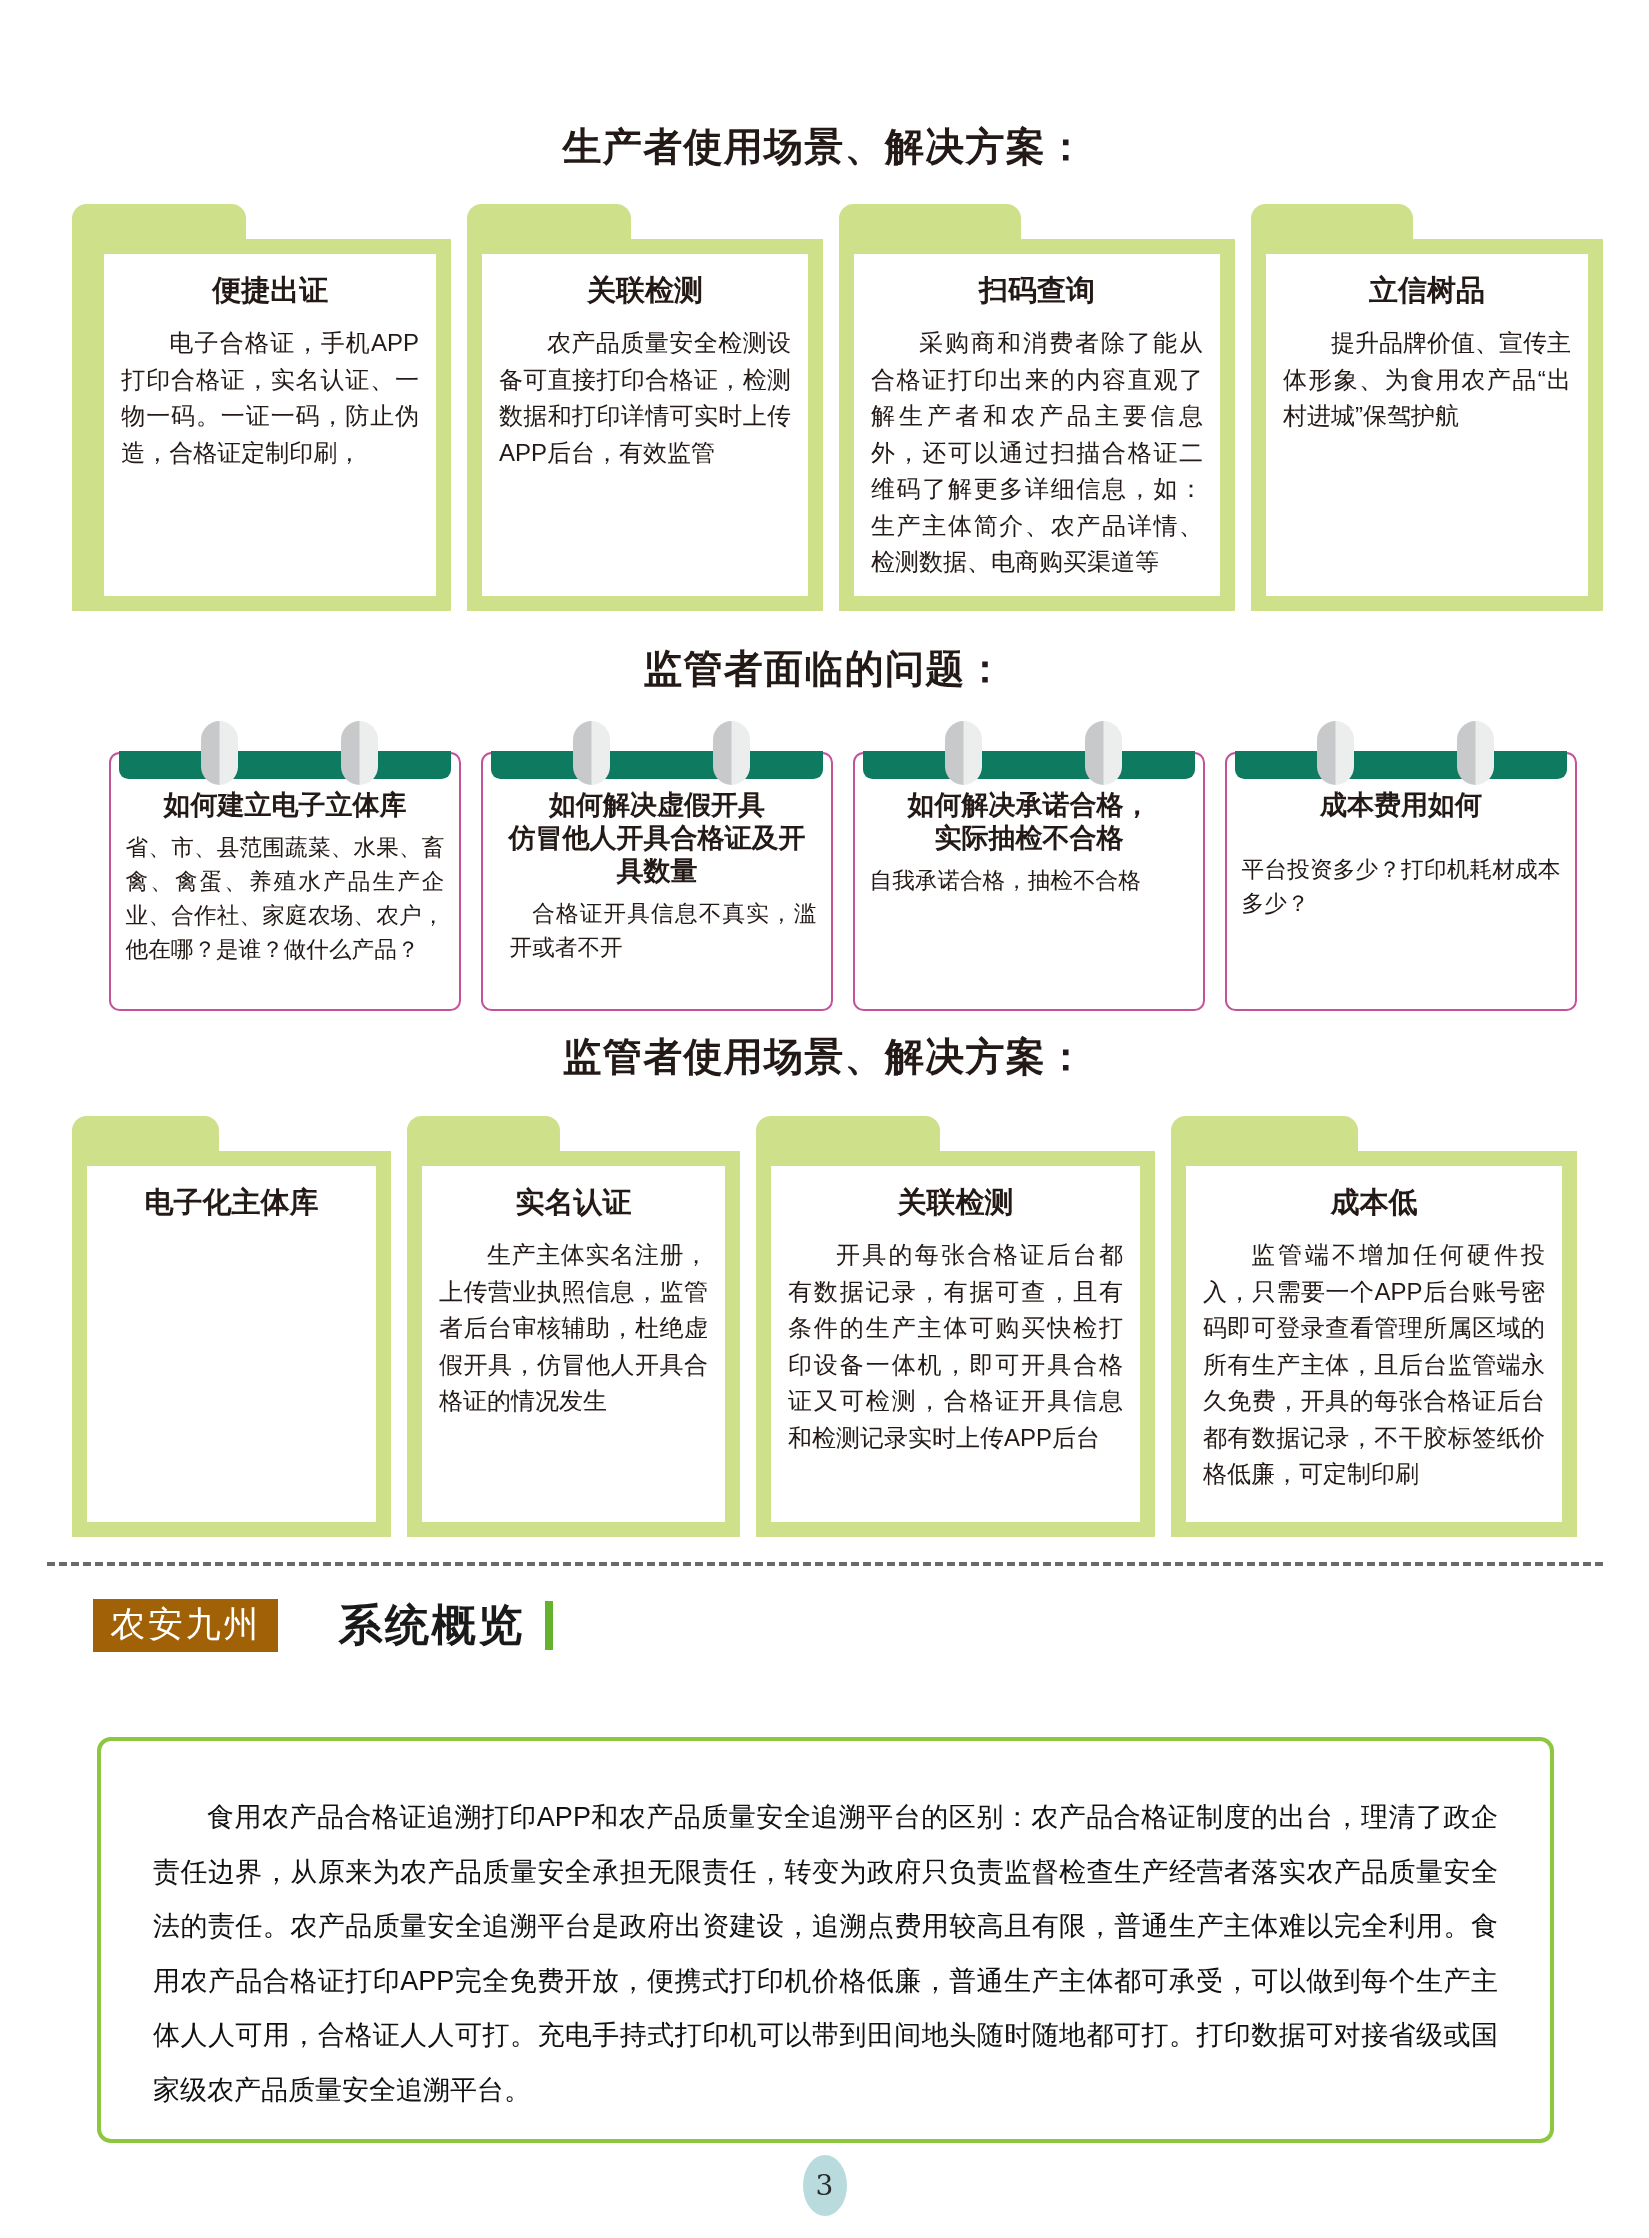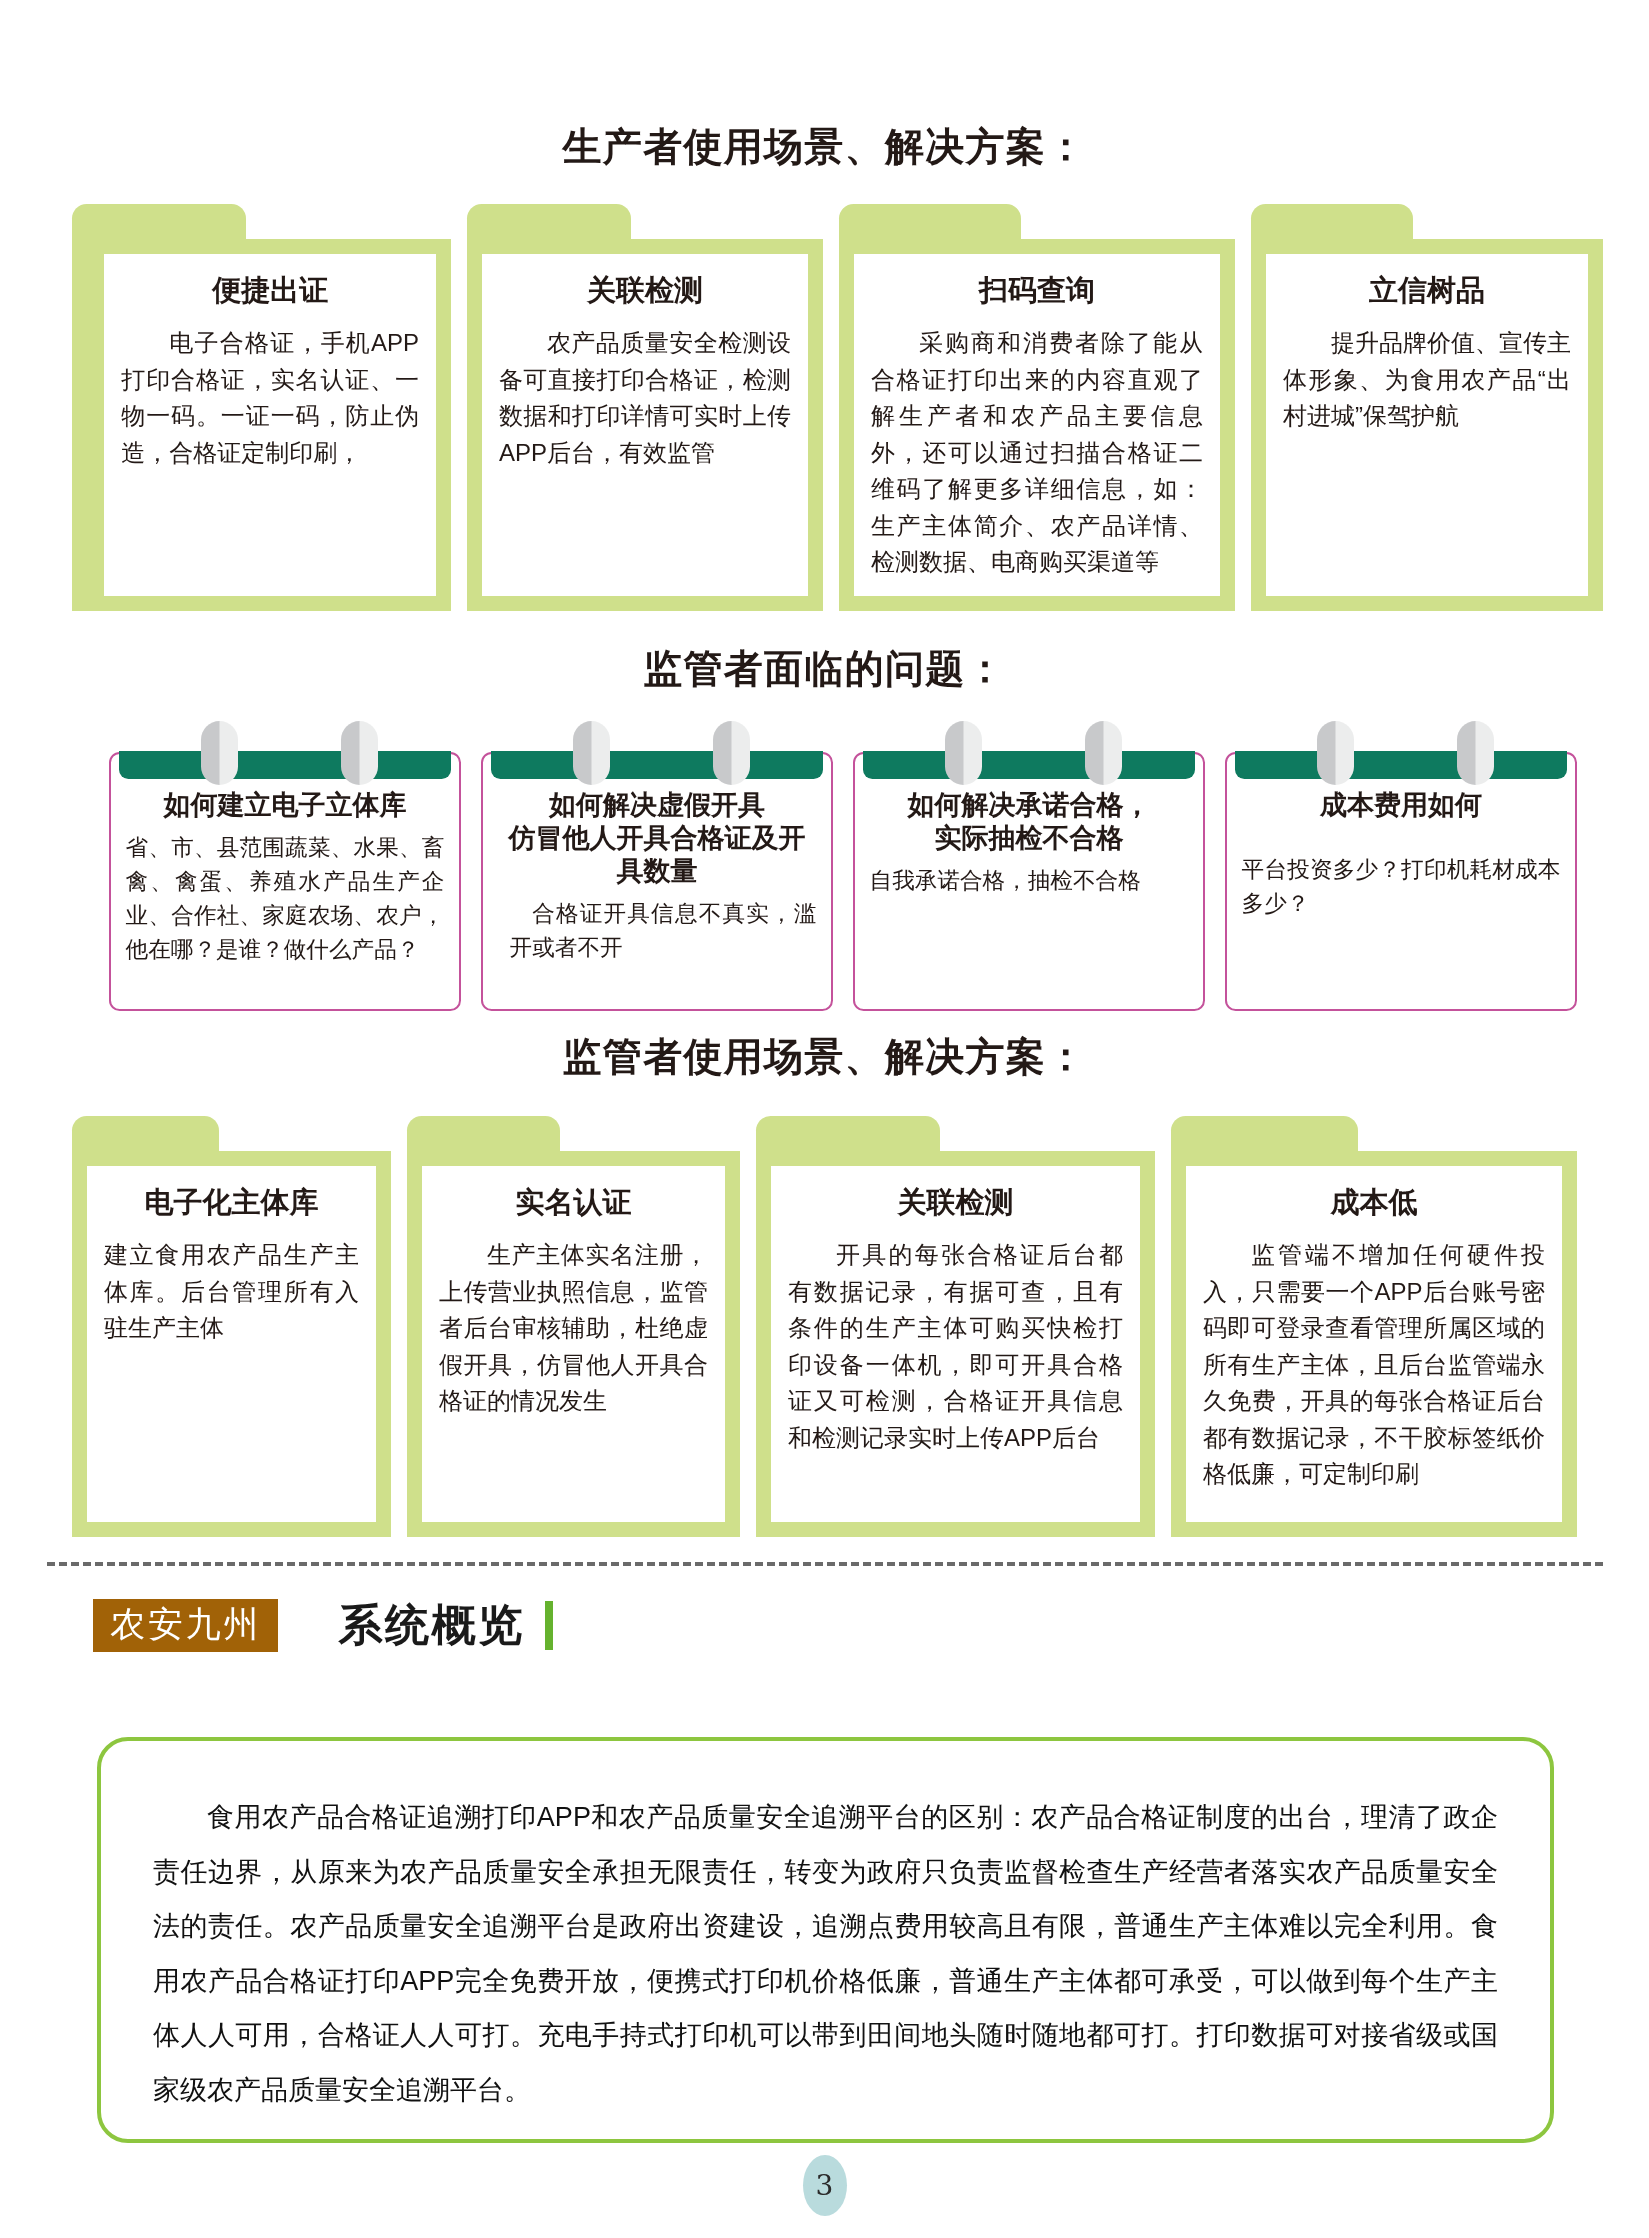--- a/index.html
+++ b/index.html
@@ -148,21 +148,21 @@
     color: #1a1a1a;
     letter-spacing: 2.7px;
     font-family: "DejaVu Serif", "Liberation Serif", serif;
     margin-left: 40px;
   }
   .ov-bar { width: 8px; height: 49px; background: #65b22e; }
 
   
   .ov-box {
     border: 4px solid #8dc63f;
-    border-radius: 31px;
+    border-radius: 14px;
     padding: 49px 52px 60px 52px;
   }
   .ov-text {
     font-size: 27px;
     line-height: 2.02;
     color: #111;
     text-align: justify;
     text-indent: 2em;
     font-family: "Liberation Sans", "DejaVu Sans", sans-serif;
   }
@@ -276,21 +276,20 @@
   <div style="position:absolute; left:0; top:1030px; width:1649px;">
     <div class="sec-title">监管者使用场景、解决方案：</div>
   </div>
 
   <div class="folder-row" style="position:absolute; left:72px; top:1151px; width:1523px; gap:16px;">
 
     <div class="folder" style="width:319px; height:386px;">
       <div class="tab"></div>
       <div class="inner">
         <div class="f-title">电子化主体库</div>
-        <div class="f-body noindent">建立食用农产品生产主体库。后台管理所有入驻生产主体</div>
       </div>
     </div>
 
     <div class="folder" style="width:333px; height:386px;">
       <div class="tab"></div>
       <div class="inner">
         <div class="f-title">实名认证</div>
         <div class="f-body">生产主体实名注册，上传营业执照信息，监管者后台审核辅助，杜绝虚假开具，仿冒他人开具合格证的情况发生</div>
       </div>
     </div>

